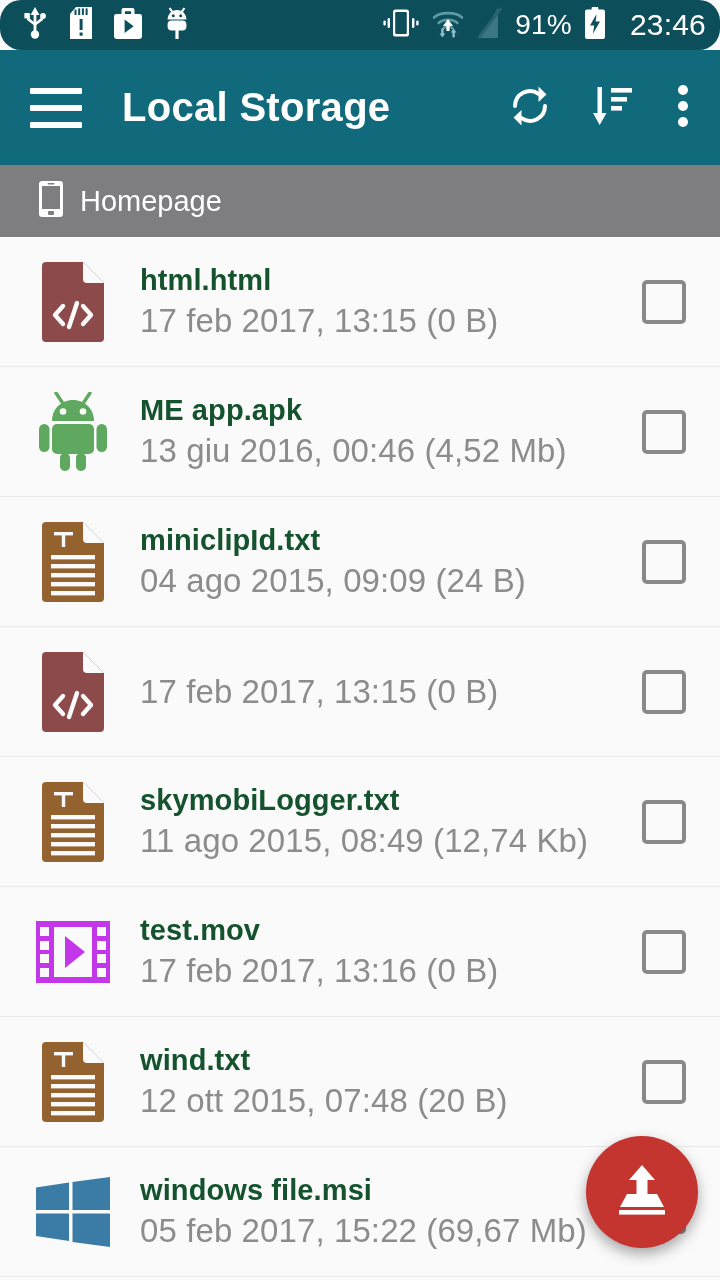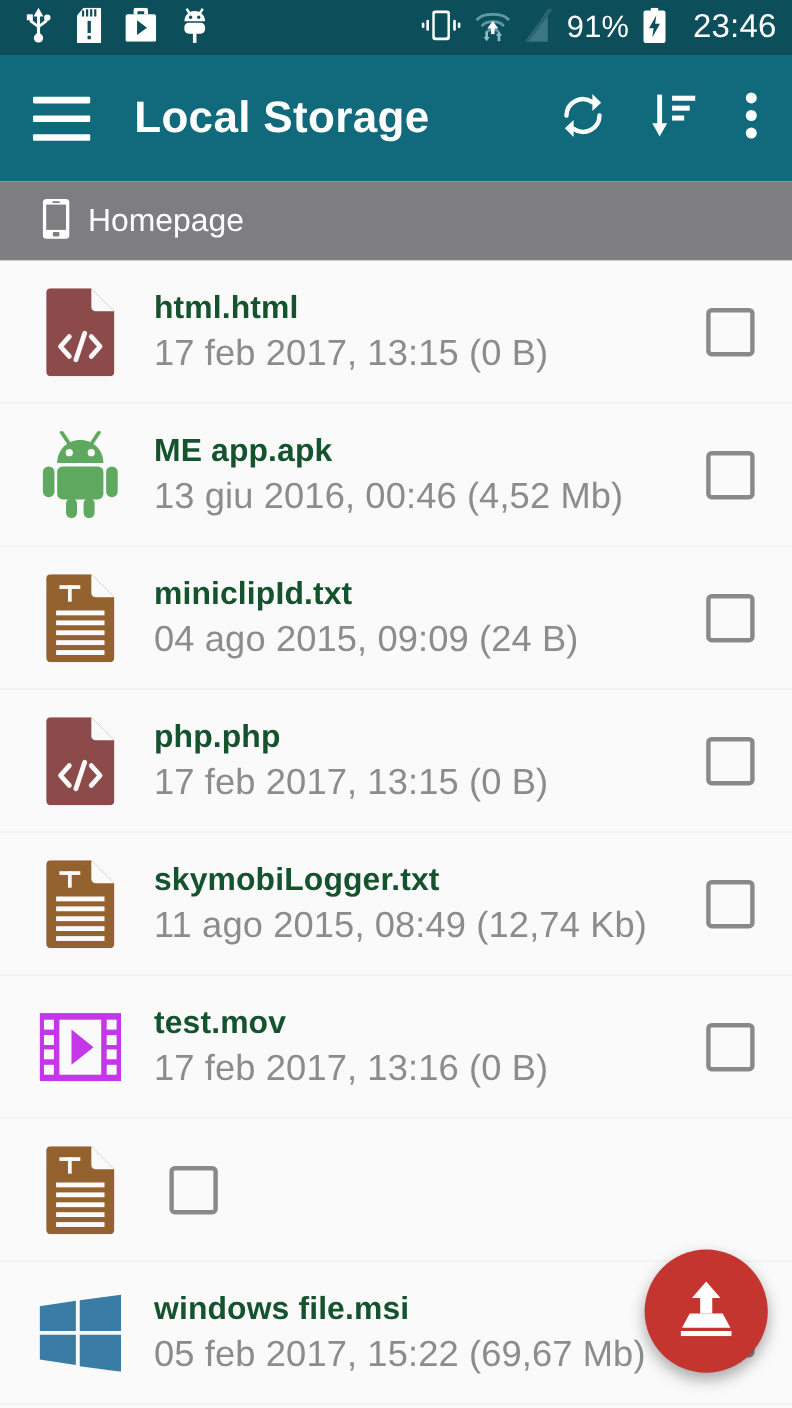--- a/index.html
+++ b/index.html
@@ -9,20 +9,21 @@
     font-family:"Liberation Sans", sans-serif;
     overflow:hidden;
   }
   #app { position:relative; width:720px; height:1280px; background:#FAFAFA; }
 
   
   .statusbar {
     height:50px; background:#0D4E5B;
     display:flex; align-items:center;
     padding:0 14px 0 22px;
+    border-radius:21px;
   }
   .status-left { display:flex; align-items:center; gap:22px; }
   .status-right { margin-left:auto; display:flex; align-items:center; gap:12px; }
   .sb-icon { display:block; }
   .sb-text {
     color:#FFFFFF; font-size:28px; font-weight:400;
     letter-spacing:.2px; line-height:1;
   }
   .sb-time { font-size:30px; margin-left:12px; }
 
@@ -333,21 +334,20 @@
             <path d="M0 4 A4 4 0 0 1 4 0 L41 0 L62 21 L62 76 A4 4 0 0 1 58 80 L4 80 A4 4 0 0 1 0 76 Z" fill="#8C4A4A"></path>
             <path d="M41 0 L62 21 L45 21 A4 4 0 0 1 41 17 Z" fill="#FAFAFA"></path>
             <g fill="none" stroke="#FAFAFA" stroke-width="4.4" stroke-linecap="round" stroke-linejoin="round">
               <path d="M21 44 L13 53 L21 62"></path>
               <path d="M41 44 L49 53 L41 62"></path>
               <path d="M35 41 L27 65"></path>
             </g>
           </svg>
         </div>
         <div class="file-texts">
-          <div class="file-name">php.php</div>
           <div class="file-meta">17 feb 2017, 13:15 (0 B)</div>
         </div>
         <div class="file-check"></div>
       </div>
       <div class="file-row">
         <div class="file-icon">
           <svg width="62" height="80" viewBox="0 0 62 80">
             <path d="M0 4 A4 4 0 0 1 4 0 L41 0 L62 21 L62 76 A4 4 0 0 1 58 80 L4 80 A4 4 0 0 1 0 76 Z" fill="#94622E"></path>
             <path d="M41 0 L62 21 L45 21 A4 4 0 0 1 41 17 Z" fill="#FAFAFA"></path>
             <g fill="#FAFAFA">
@@ -400,20 +400,24 @@
               <rect x="12" y="10" width="19" height="3.4"></rect>
               <rect x="19.8" y="10" width="3.4" height="15"></rect>
               <rect x="9" y="33" width="44" height="4.4"></rect>
               <rect x="9" y="42" width="44" height="4.4"></rect>
               <rect x="9" y="51" width="44" height="4.4"></rect>
               <rect x="9" y="60" width="44" height="4.4"></rect>
               <rect x="9" y="69" width="44" height="4.4"></rect>
             </g>
           </svg>
         </div>
+        <div class="file-texts">
+          <div class="file-name">wind.txt</div>
+          <div class="file-meta">12 ott 2015, 07:48 (20 B)</div>
+        </div>
         <div class="file-check"></div>
       </div>
       <div class="file-row">
         <div class="file-icon">
           <svg width="74" height="70" viewBox="0 0 74 70">
             <g fill="#3A7CA5">
               <path d="M0 10.5 L33 5.5 L33 33 L0 33 Z"></path>
               <path d="M36.5 5 L74 0 L74 33 L36.5 33 Z"></path>
               <path d="M0 36.5 L33 36.5 L33 64 L0 59 Z"></path>
               <path d="M36.5 36.5 L74 36.5 L74 70 L36.5 65 Z"></path>

